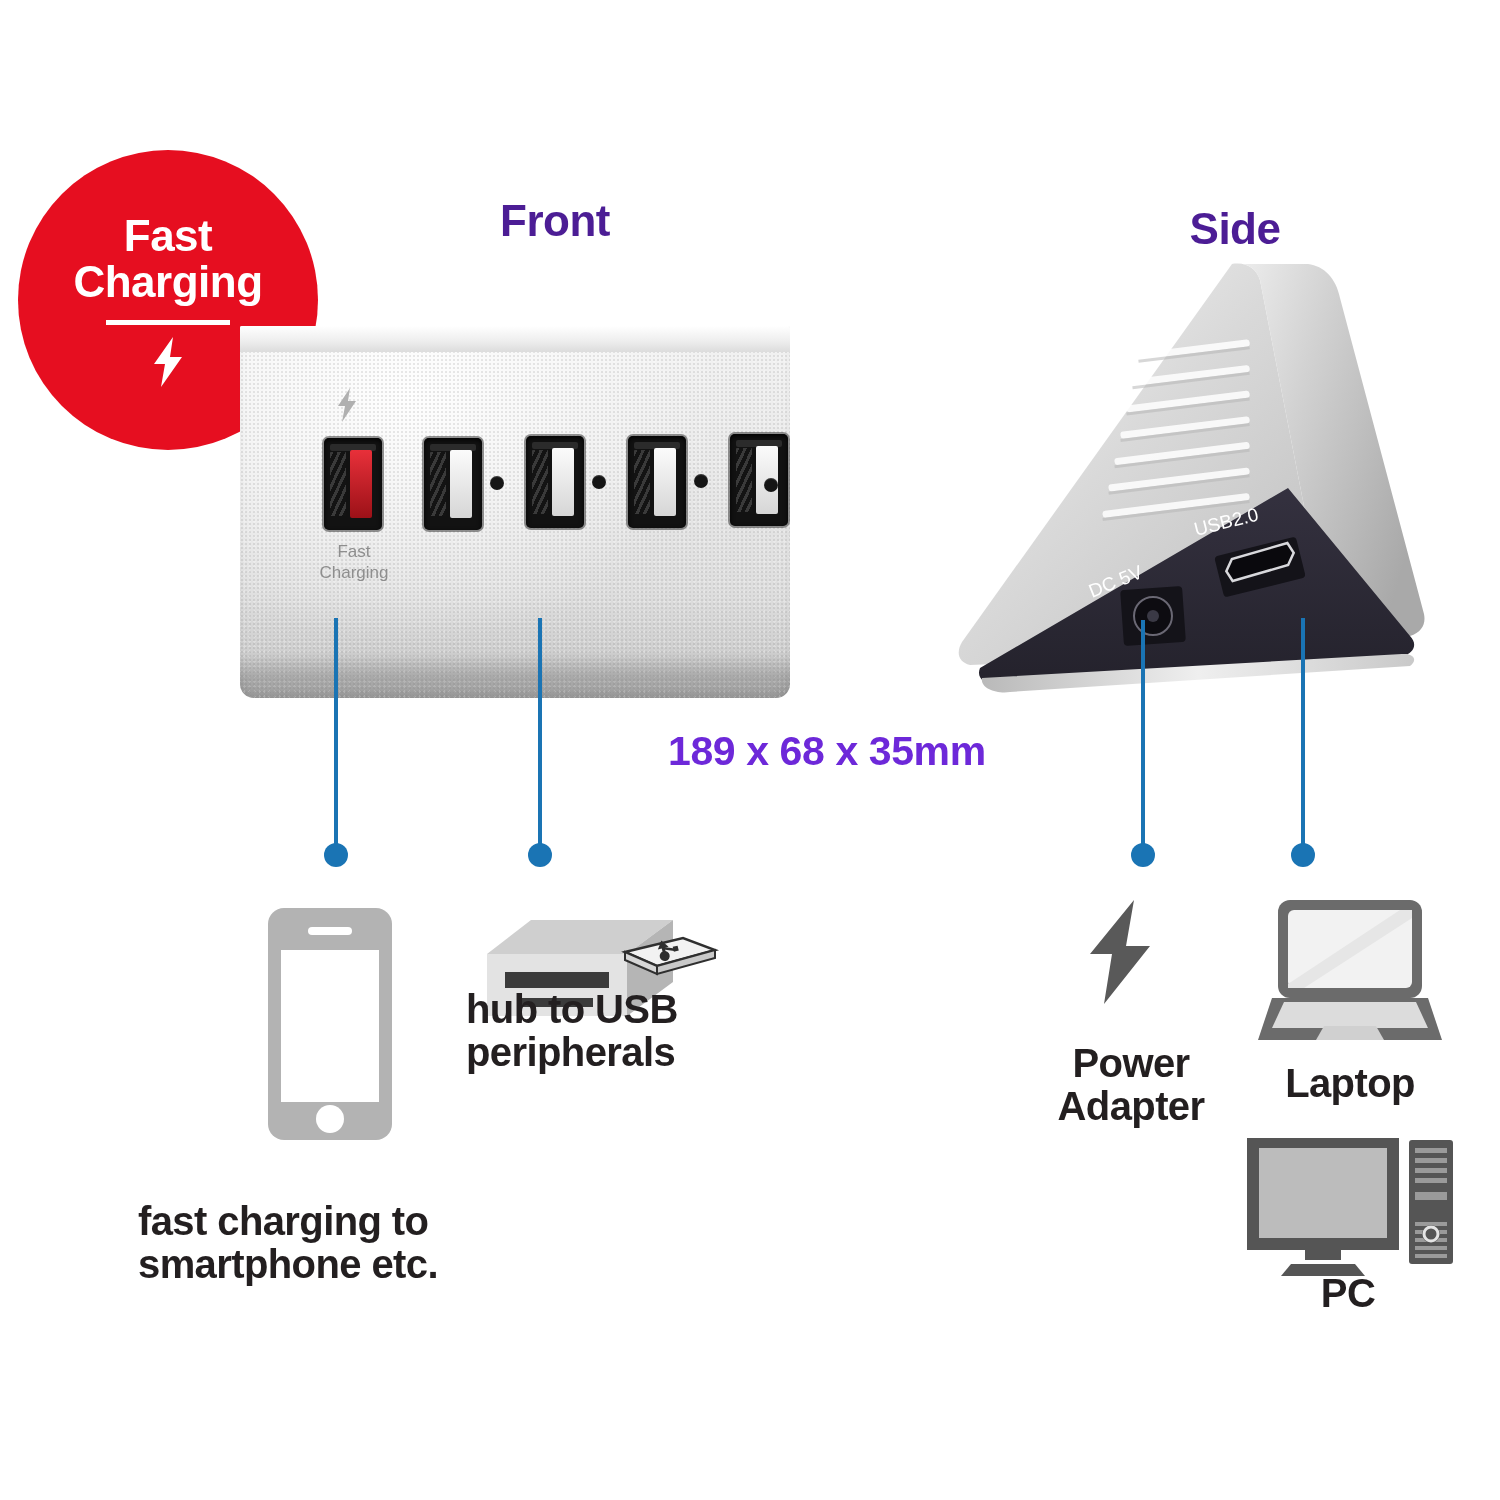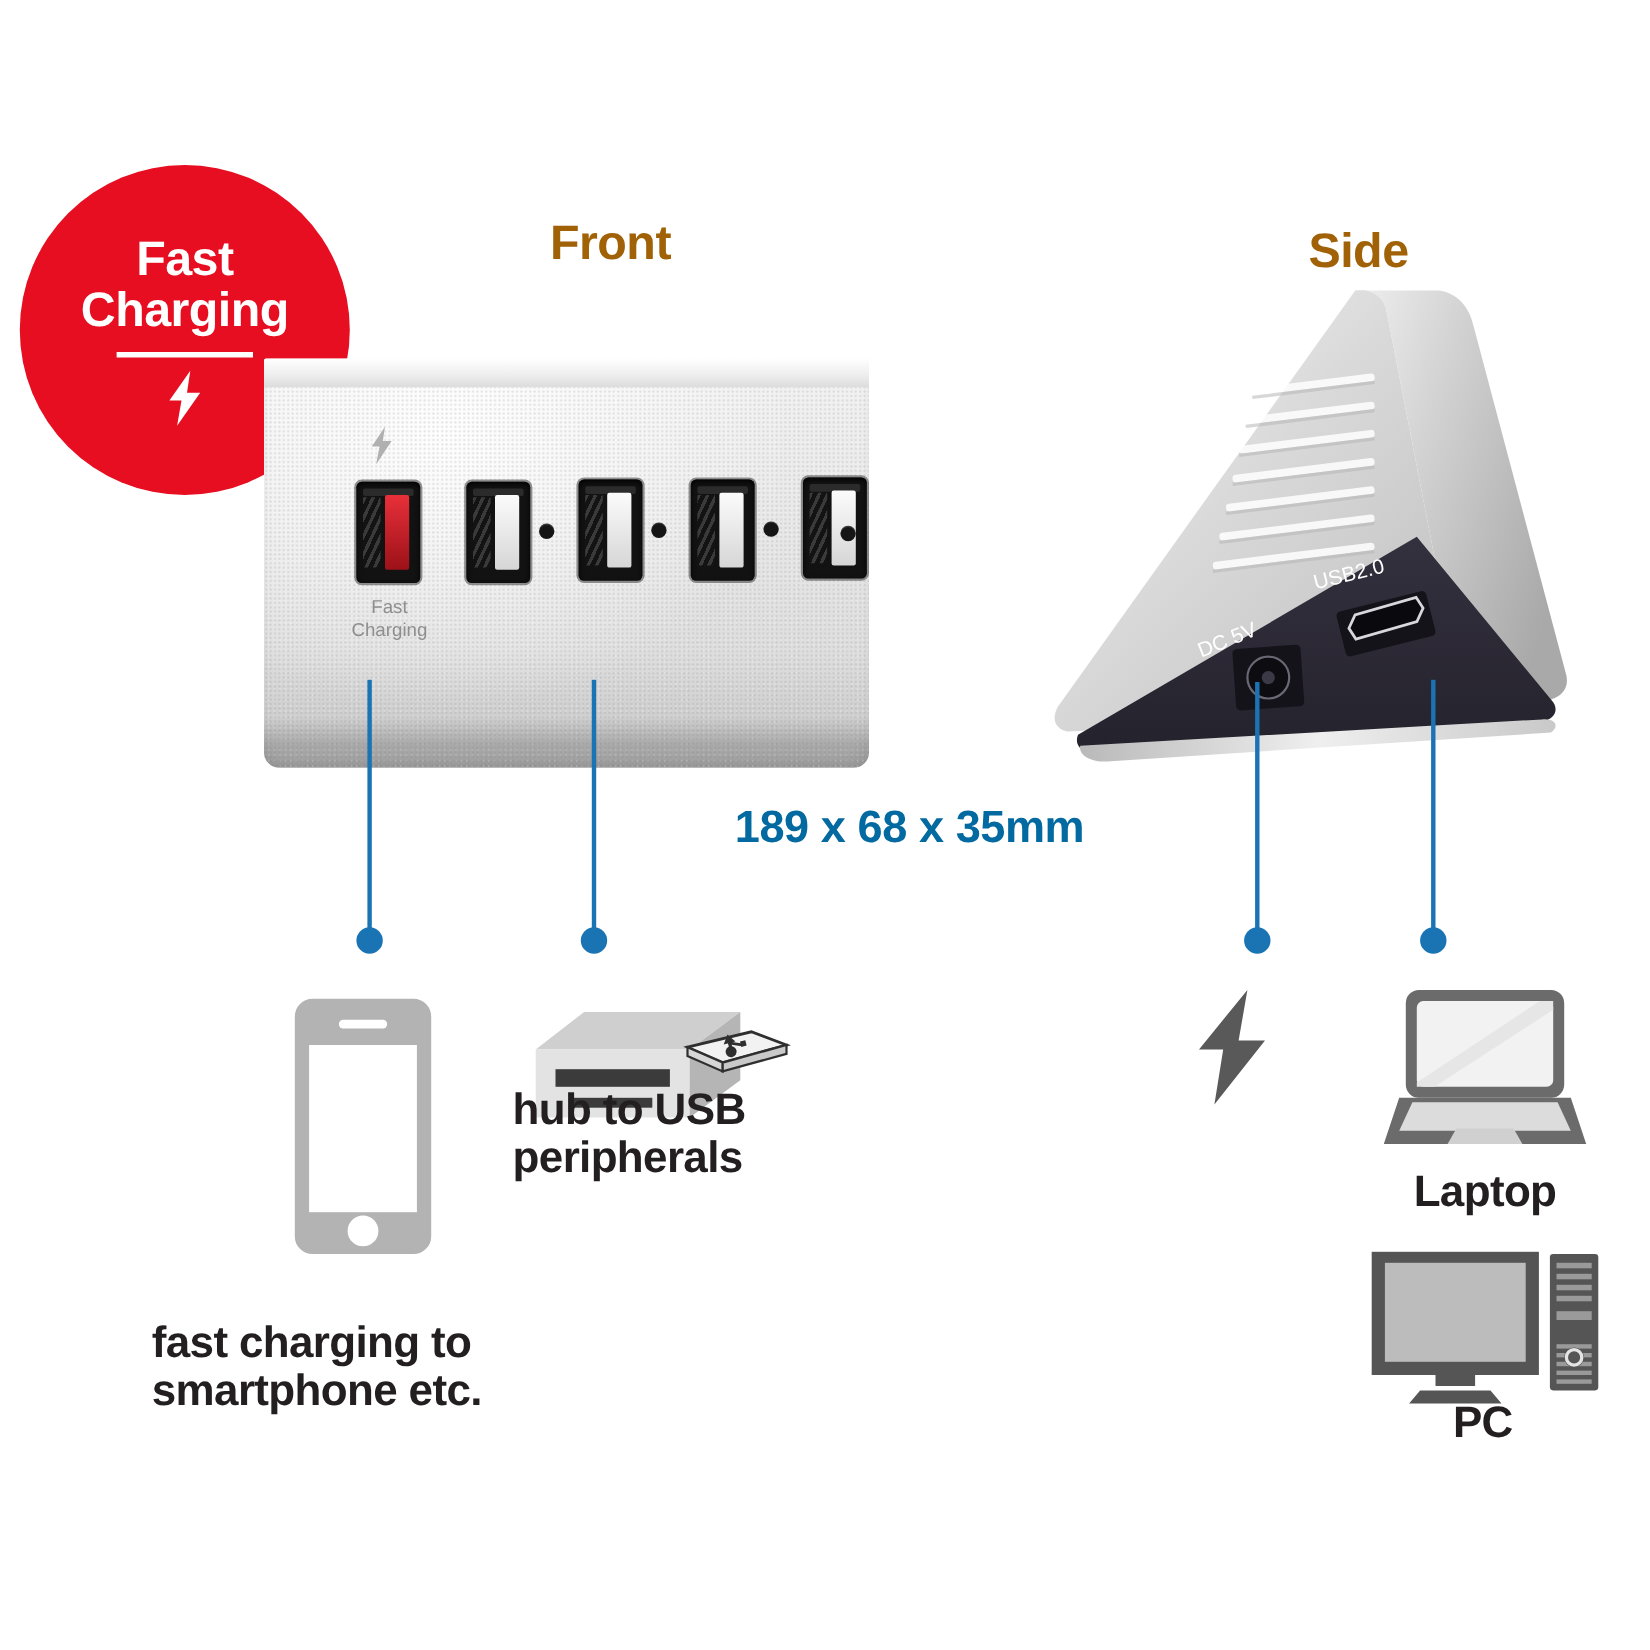--- a/index.html
+++ b/index.html
@@ -8,21 +8,21 @@
     background: #ffffff;
     font-family: "Liberation Sans", sans-serif;
     overflow: hidden;
   }
   #stage { position: relative; width: 1328px; height: 1500px; background:#fff;text-decoration:underline; }
 
   .abs { position: absolute; }
 
   
   .view-title {
-    font-size: 44px; font-weight: bold; color: #a16207;
+    font-size: 44px; font-weight: bold; color: #4c1d95;
     letter-spacing: -0.5px; text-align: center; white-space: nowrap;
   }
 
   
   .badge-wrap { left: 18px; top: 150px; width: 320px; height: 320px; }
   .badge-circle {
     position: absolute; left: 0; top: 0; width: 300px; height: 300px;
     background: var(--red); border-radius: 50%;
     display: flex; flex-direction: column; align-items: center; justify-content: center;
   }
@@ -101,21 +101,21 @@
   .lead-line { position:absolute; width: 4px; background: var(--blue); }
   .lead-dot  { position:absolute; width: 24px; height: 24px; border-radius: 50%; background: var(--blue); }
 
   
   .caption {
     position:absolute; font-size: 40px; font-weight: bold; color:#231f20;
     line-height: 1.08; letter-spacing: -0.6px; white-space: pre-line;
   }
   .caption.center { text-align:center; }
   .dim-text {
-    position:absolute; font-size: 41px; font-weight: bold; color:#0369a1;
+    position:absolute; font-size: 41px; font-weight: bold; color:#6d28d9;
     letter-spacing: -0.4px; white-space: nowrap;
   }
 
   
   .icon-box { position:absolute; }
   svg { display:block; overflow: visible; }
 </style>
 </head>
 <body style="background: rgb(255, 255, 255);">
 
@@ -303,20 +303,22 @@
     </svg>
   </div>
   <div class="caption" style="left:466px; top:988px; width:330px;">hub to USB
 peripherals</div>
 
   <div class="icon-box" style="left:1084px; top:900px;">
     <svg width="72" height="104" viewBox="0 0 72 104">
       <polygon points="50,0 6,54 28,54 20,104 66,46 42,46" fill="#595959"></polygon>
     </svg>
   </div>
+  <div class="caption center" style="left:1026px; top:1042px; width:210px;">Power
+Adapter</div>
 
   <div class="icon-box" style="left:1258px; top:900px;">
     <svg width="184" height="146" viewBox="0 0 184 146">
       <rect x="20" y="0" width="144" height="98" rx="12" ry="12" fill="#6b6b6b"></rect>
       <rect x="30" y="10" width="124" height="78" rx="6" ry="6" fill="#f2f2f2"></rect>
       <polygon points="30,84 142,10 154,10 154,18 46,88 30,88" fill="#e6e6e6"></polygon>
       <polygon points="14,98 170,98 184,140 0,140" fill="#6b6b6b"></polygon>
       <polygon points="26,102 158,102 170,128 14,128" fill="#dcdcdc"></polygon>
       <polygon points="66,126 118,126 126,140 58,140" fill="#d0d0d0"></polygon>
     </svg>

